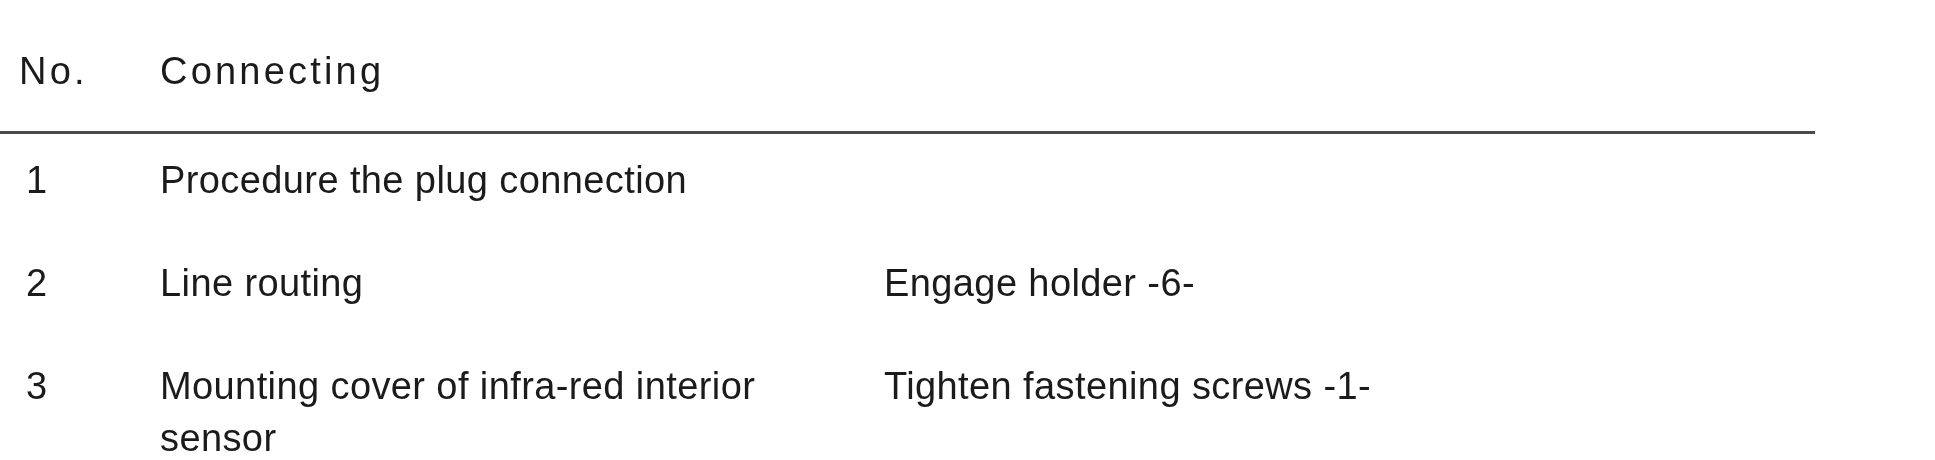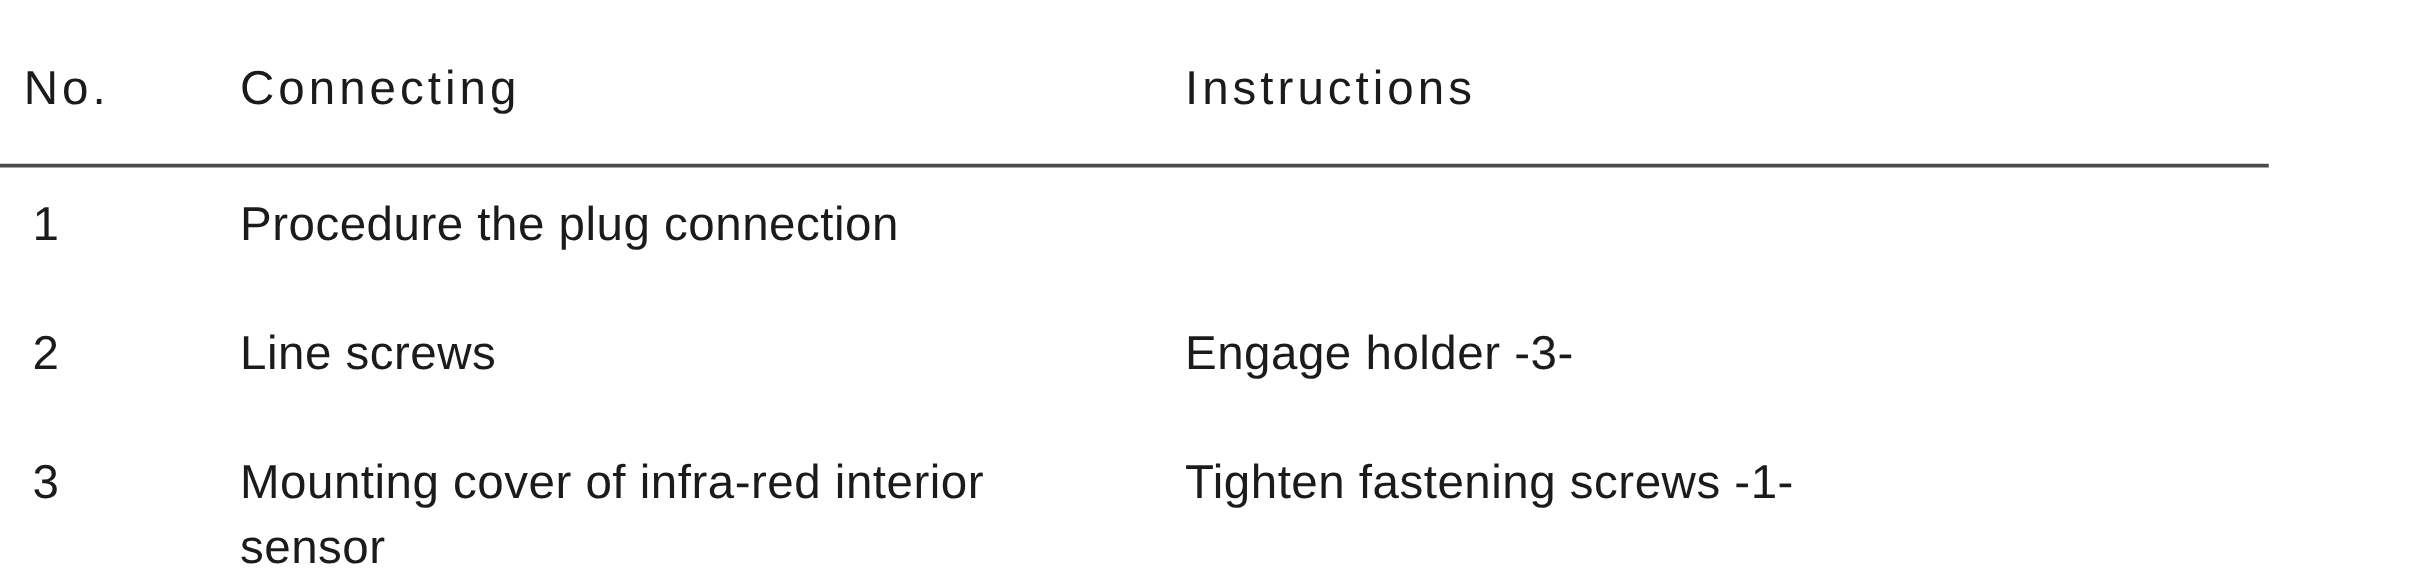--- a/index.html
+++ b/index.html
@@ -16,21 +16,20 @@
     font-family: "Liberation Sans", sans-serif;
     color: #1b1b1b;
     font-size: 38px;
   }
   .tbl {
     width: 1815px;
   }
   .row {
     display: grid;
     grid-template-columns: 160px 724px auto;
-    gap: 32px;
   }
   .row.head {
     height: 131px;
     border-bottom: 3px solid #4b4b4b;
   }
   .row.body-row {
     height: 103px;
   }
   .row.body-row.last {
     height: 126px;
@@ -59,32 +58,31 @@
 </style>
 </head>
 <body>
 
 <div class="page">
   <div class="tbl">
 
     <div class="row head">
       <div class="cell no-h">No.</div>
       <div class="cell proc">Connecting</div>
-      <div class="cell">Instructions</div>
     </div>
 
     <div class="row body-row">
       <div class="cell no-c">1</div>
       <div class="cell proc">Procedure the plug connection</div>
     </div>
 
     <div class="row body-row">
       <div class="cell no-c">2</div>
-      <div class="cell proc">Line screws</div>
-      <div class="cell">Engage holder -3-</div>
+      <div class="cell proc">Line routing</div>
+      <div class="cell">Engage holder -6-</div>
     </div>
 
     <div class="row body-row last">
       <div class="cell no-c">3</div>
       <div class="cell proc">Mounting cover of infra-red interior sensor</div>
       <div class="cell">Tighten fastening screws -1-</div>
     </div>
 
   </div>
 </div>

